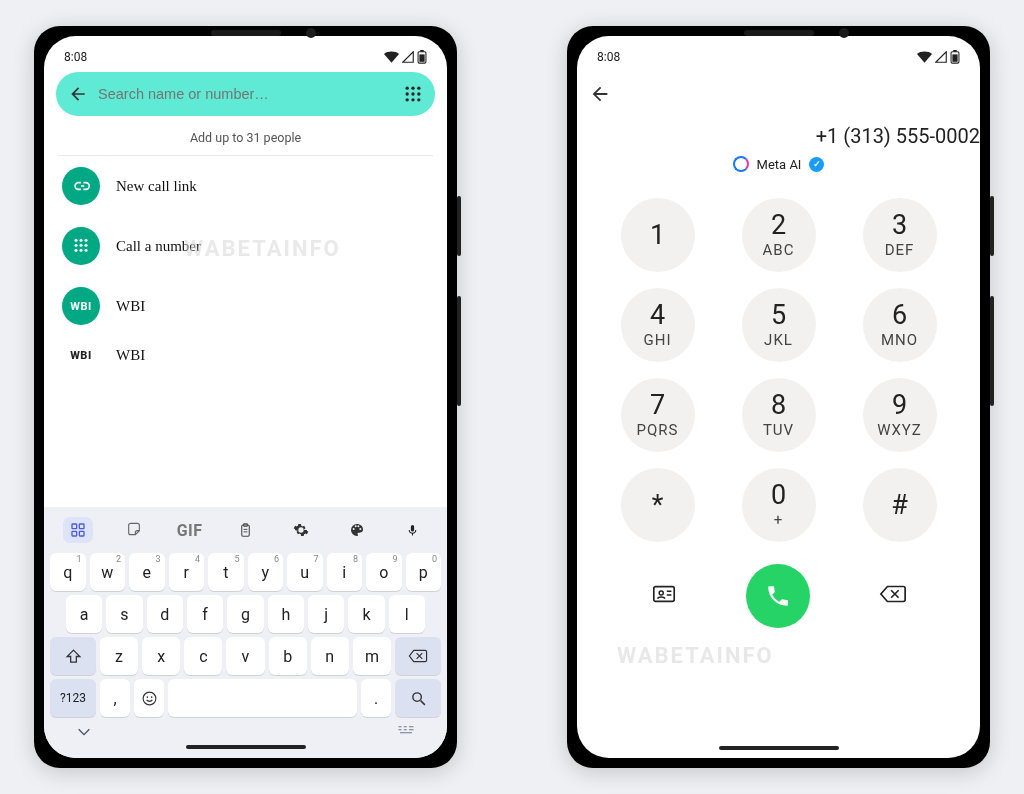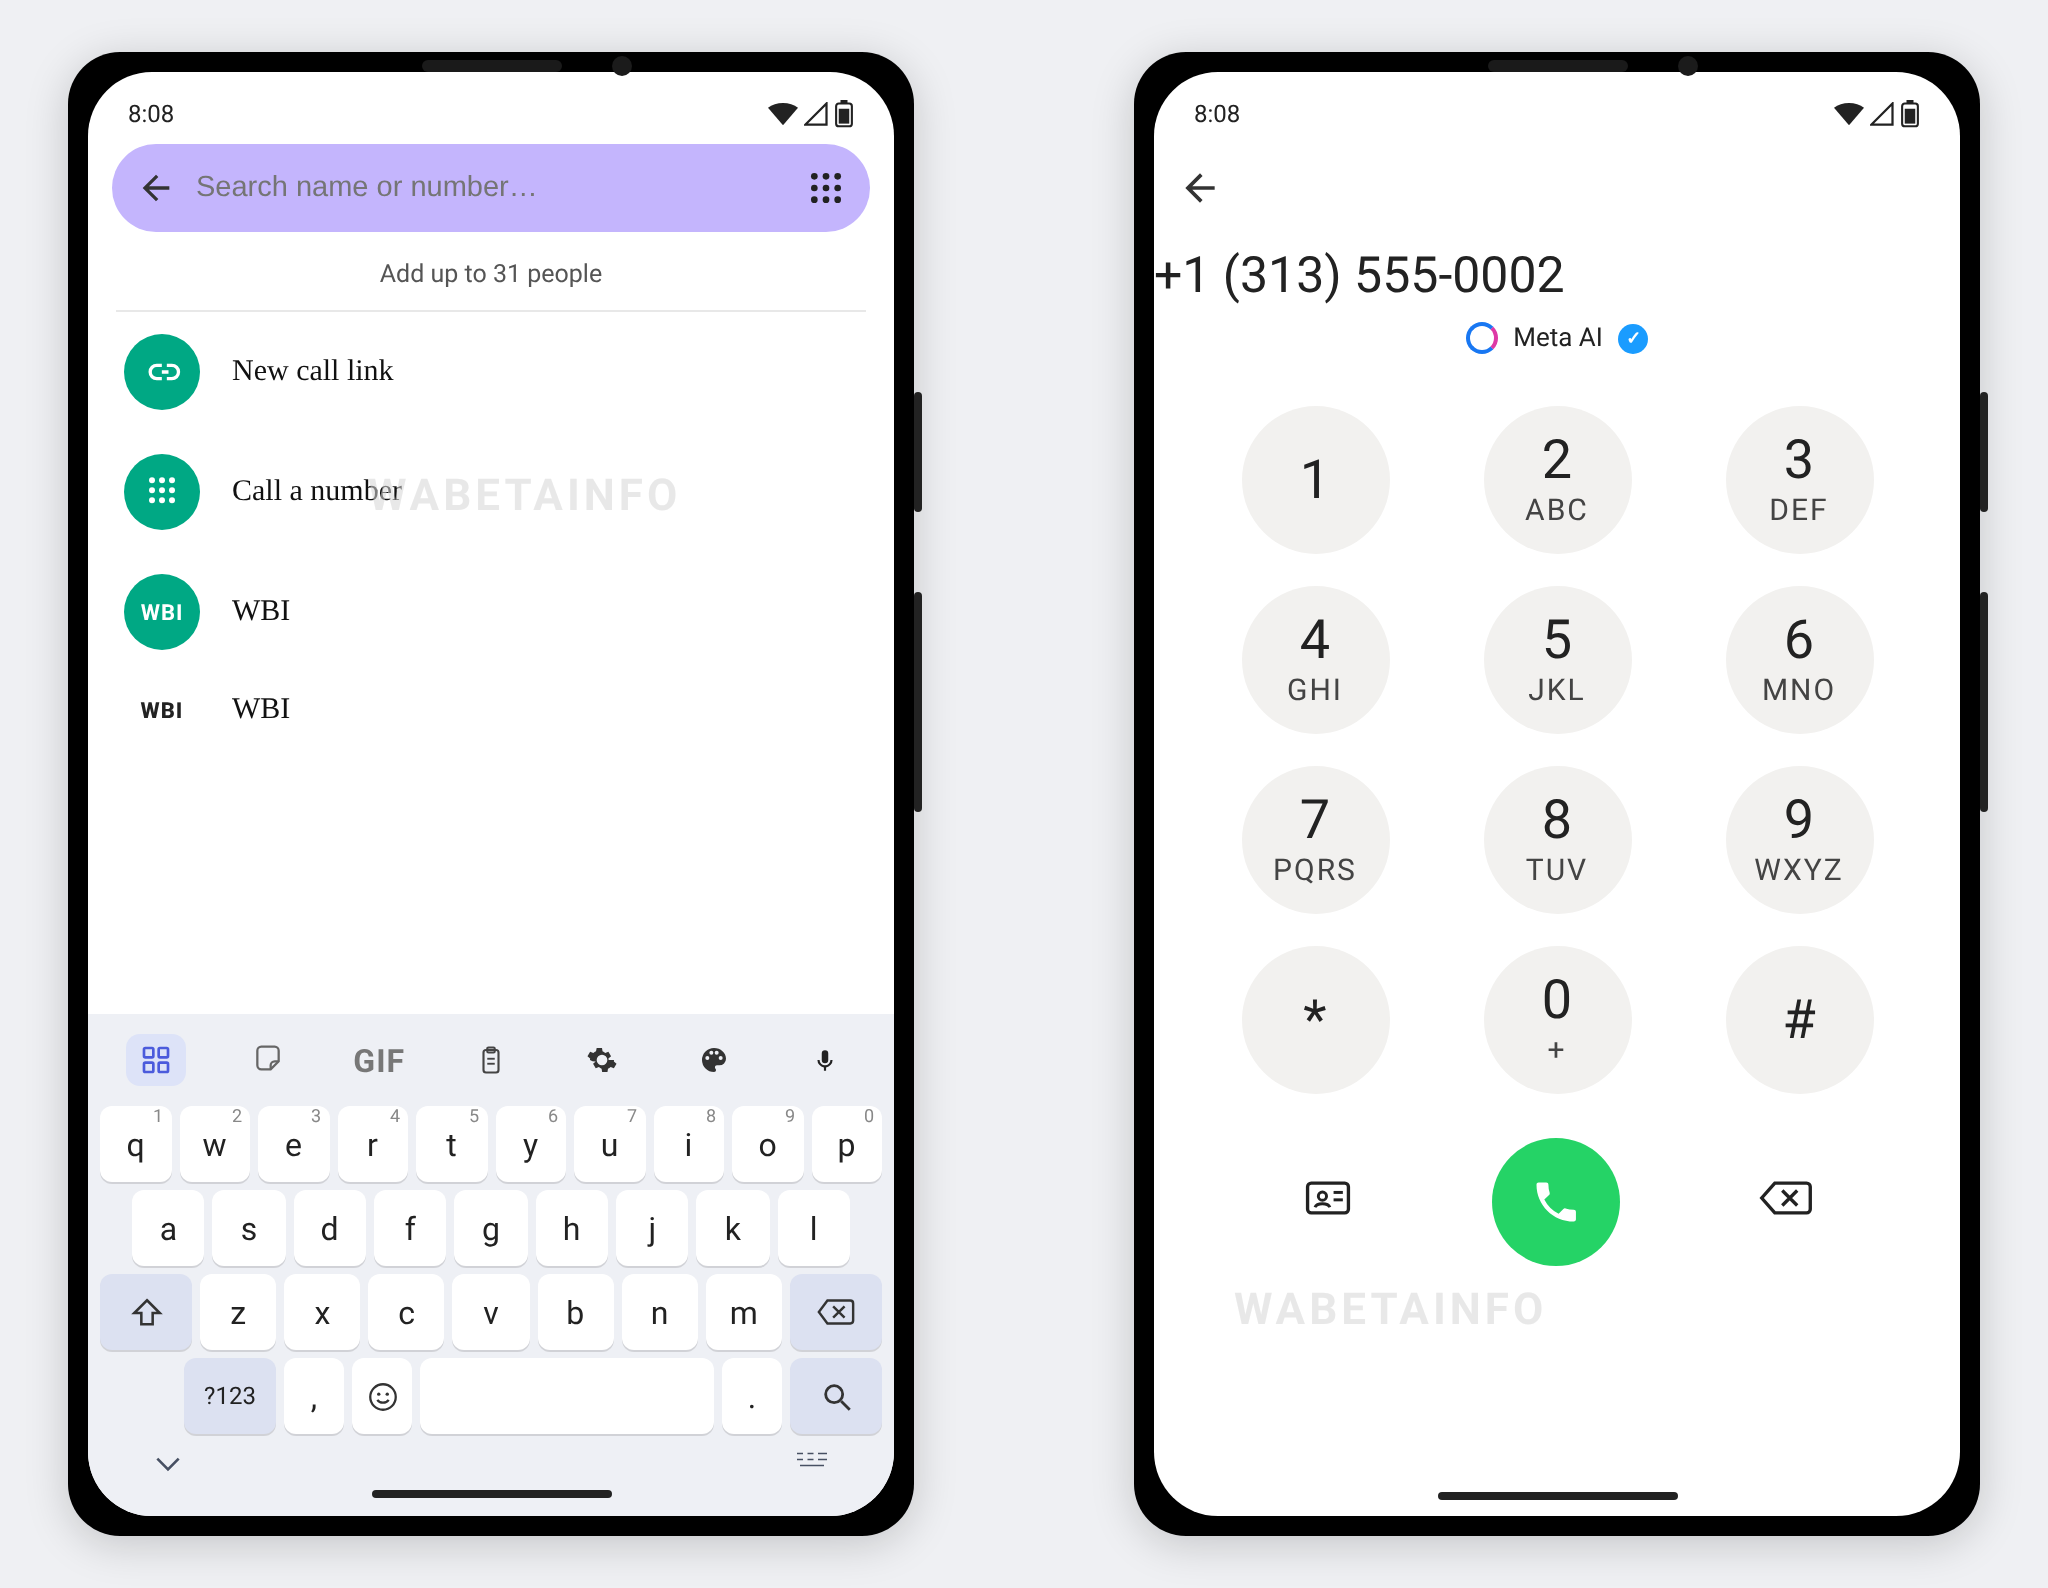--- a/index.html
+++ b/index.html
@@ -63,21 +63,21 @@
     display: flex; justify-content: space-between; align-items: flex-end;
     padding: 0 20px 2px 20px;
     font-size: 12px;
     color:#222;
   }
   .status-icons { display:flex; gap:3px; align-items:center; }
 
   
   .search-wrap { padding: 6px 12px 0 12px; }
   .search-pill {
-    background: #c4b5fd;
+    background: #5eead4;
     border-radius: 26px;
     height: 44px;
     display: flex; align-items: center;
     padding: 0 12px;
     gap: 10px;
   }
   .search-pill input {
     flex:1; border:0; background:transparent; outline:0;
     font-size: 14.5px; color:#555;
   }
@@ -182,24 +182,24 @@
     margin: 2px auto 5px auto;
   }
 
   
   .hdr-row {
     display:flex; align-items:center;
     padding: 10px 12px 0 12px;
     height: 46px;
   }
   .entered-number {
-    text-align:left;
-    font-size: 25px;
+    text-align:right;
+    font-size: 20px;
     color:#222;
-    padding: 12px 14px 8px 0;
+    padding: 12px 0 8px 0;
     font-weight:400;
   }
   .meta-row {
     display:flex; justify-content:center; align-items:center;
     gap:8px; font-size:13px; color:#222;
     padding-bottom: 26px;
   }
   .ring-icn {
     width:16px; height:16px; border:2px solid #1877f2;
     border-right-color:#de39a6;
@@ -441,21 +441,21 @@
           </div>
         <div class="key key-wide">
           <svg width="20" height="16" viewBox="0 0 28 20">
               <path fill="none" stroke="#333" stroke-width="1.7" d="M8 2h16a2 2 0 0 1 2 2v12a2 2 0 0 1-2 2H8l-6-8z"></path>
               <path stroke="#333" stroke-width="1.7" d="M12 6l8 8M20 6l-8 8"></path>
             </svg>
         </div>
       </div>
 
       <div class="kbd-row">
-        <div class="key key-wide" style="font-size:12px;margin-left:42px;">?123</div>
+        <div class="key key-wide" style="font-size:12px;">?123</div>
         <div class="key" style="flex:0 0 30px;">,</div>
         <div class="key" style="flex:0 0 30px;">
           <svg width="17" height="17" viewBox="0 0 24 24">
               <circle cx="12" cy="12" r="9" fill="none" stroke="#333" stroke-width="1.6"></circle>
               <circle cx="9" cy="10" r="1.2" fill="#333"></circle>
               <circle cx="15" cy="10" r="1.2" fill="#333"></circle>
               <path d="M8 14c1 1.5 2.5 2 4 2s3-.5 4-2" fill="none" stroke="#333" stroke-width="1.6"></path>
             </svg>
         </div>
         <div class="key key-space"></div>

